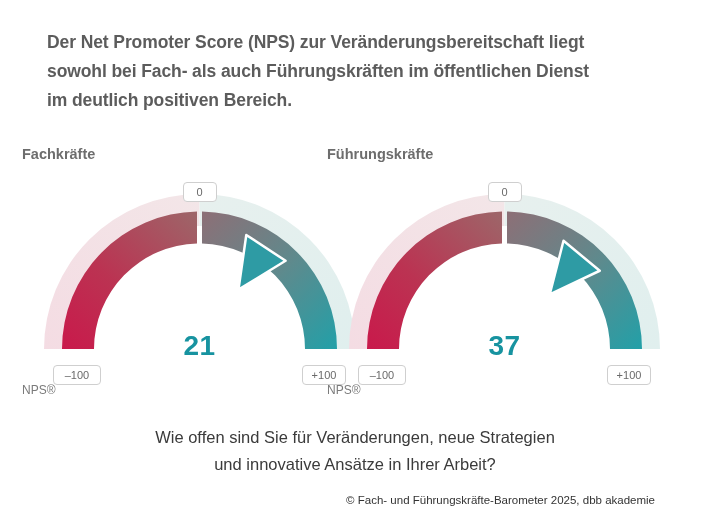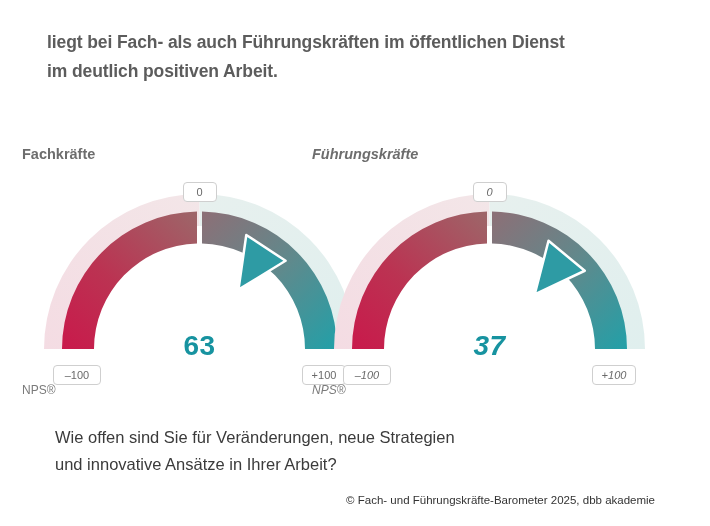--- a/index.html
+++ b/index.html
@@ -36,21 +36,21 @@
     width: 710px;
     height: 270px;
   }
   .gauge-block {
     position: absolute;
     top: 0;
     width: 355px;
     height: 270px;
   }
   .gauge-block.left  { left: 22px; }
-  .gauge-block.right { left: 312px; font-style: italic; }
+  .gauge-block.right { left: 327px; }
 
   .gauge-title {
     position: absolute;
     top: 6px;
     left: 0;
     width: 355px;
     text-align: left;
     font-size: 14.5px;
     font-weight: bold;
     color: #6d6d6d;
@@ -97,42 +97,44 @@
   }
   .badge.zero  { width: 34px; top: 42px;  left: 160.5px; }
   .badge.minn  { width: 48px; top: 225px; left: 31px; }
   .badge.maxx  { width: 44px; top: 225px; left: 280px; text-align: center; }
 
   .question {
     position: absolute;
     left: 55px;
     top: 424px;
     width: 600px;
+    text-align: center;
     font-size: 16.5px;
     line-height: 27px;
     color: #3b3b3b;
   }
   .question span { display: block; }
 
   .copyright {
     position: absolute;
     left: 55px;
     top: 494px;
     width: 600px;
     text-align: right;
     font-size: 11.5px;
     color: #333333;
   }
 </style>
 </head>
 <body>
 
 <div class="headline">
-  <span>liegt bei Fach- als auch Führungskräften im öffentlichen Dienst</span>
-  <span>im deutlich positiven Arbeit.</span>
+  <span>Der Net Promoter Score (NPS) zur Veränderungsbereitschaft liegt</span>
+  <span>sowohl bei Fach- als auch Führungskräften im öffentlichen Dienst</span>
+  <span>im deutlich positiven Bereich.</span>
 </div>
 
 <div class="gauges">
 
   <div class="gauge-block left">
     <div class="gauge-title">Fachkräfte</div>
 
     <svg class="gauge-svg" width="355" height="215" viewBox="0 0 355 215">
       <defs>
         <linearGradient id="gNegGlow1" x1="0" y1="1" x2="1" y2="0">
@@ -165,21 +167,21 @@
 
       <g transform="rotate(33.30 177.5 183)">
         <path d="M 177.5 62 L 201 112 L 154 112 Z" transform="rotate(180 177.5 87)" fill="#2E9BA4" stroke="#ffffff" stroke-width="2.5" stroke-linejoin="round"></path>
       </g>
     </svg>
 
     <div class="badge zero">0</div>
     <div class="badge minn">–100</div>
     <div class="badge maxx">+100</div>
 
-    <div class="center-value">63</div>
+    <div class="center-value">21</div>
     <div class="nps-label">NPS®</div>
   </div>
 
   <div class="gauge-block right">
     <div class="gauge-title">Führungskräfte</div>
 
     <svg class="gauge-svg" width="355" height="215" viewBox="0 0 355 215">
       <defs>
         <linearGradient id="gNegGlow2" x1="0" y1="1" x2="1" y2="0">
           <stop offset="0%" stop-color="#F4DCE3"></stop>

